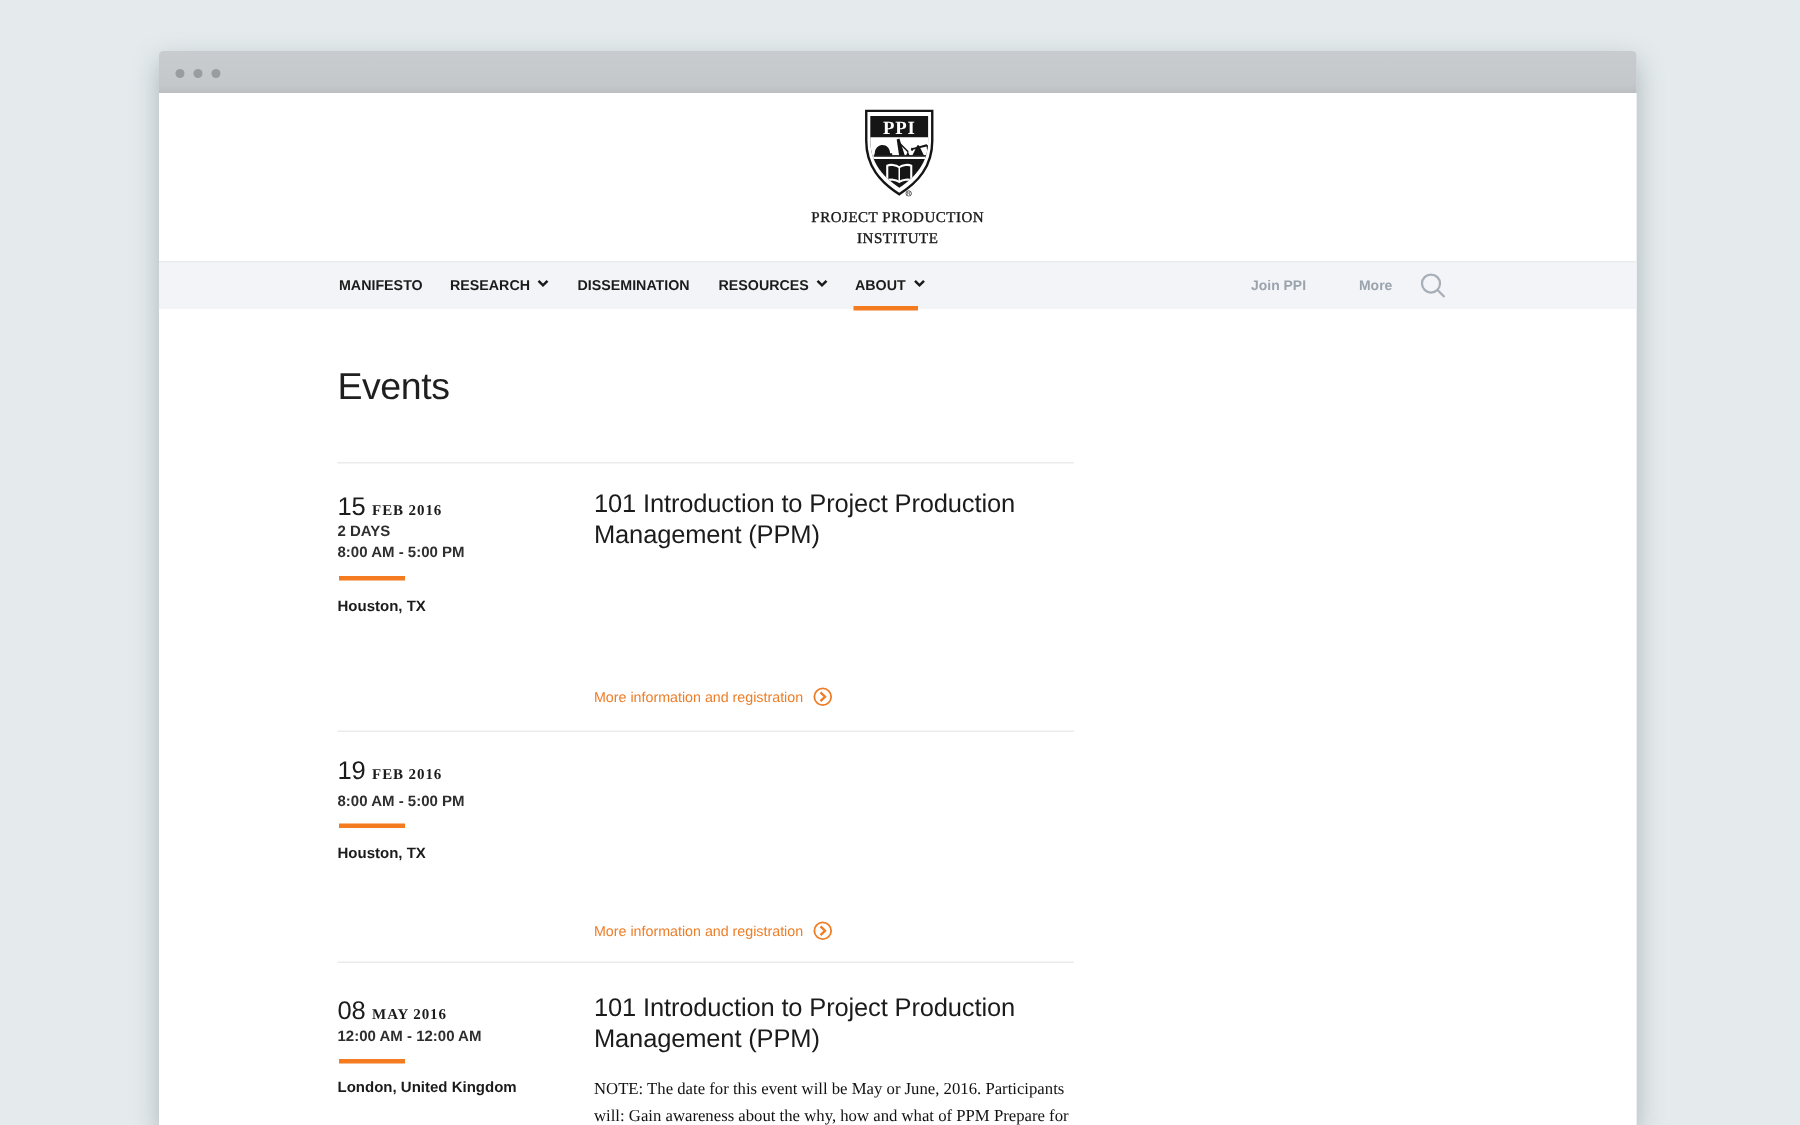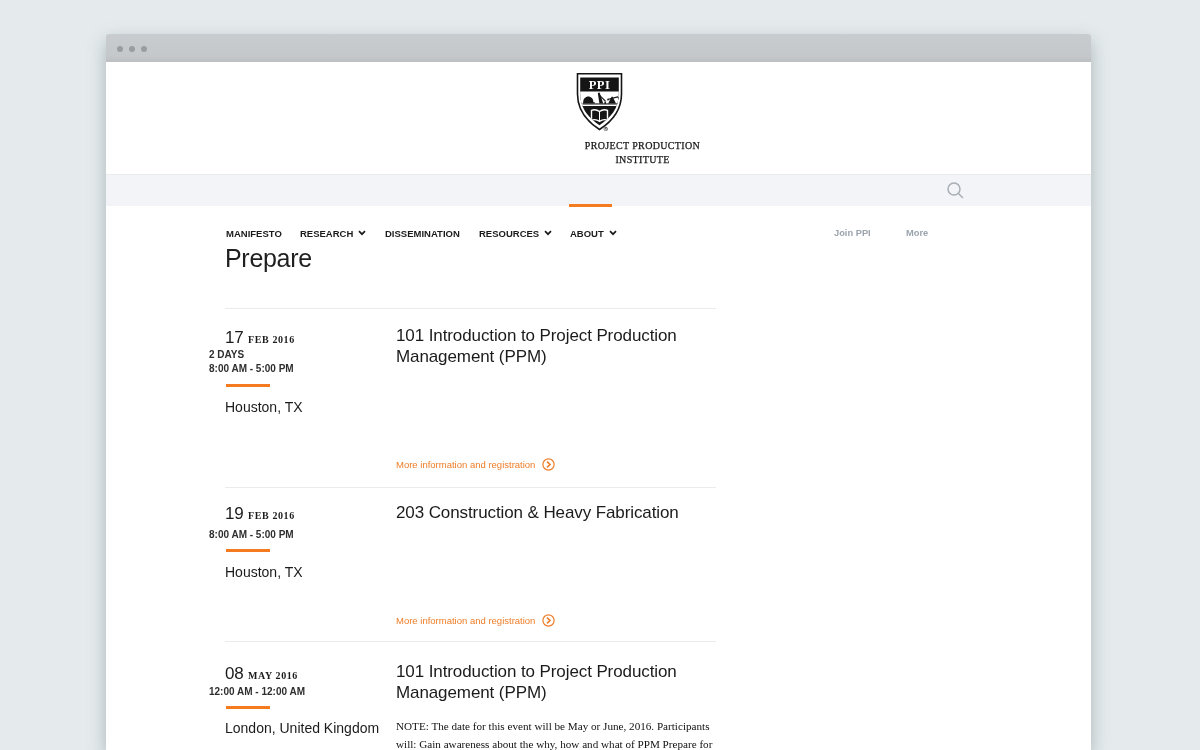--- a/index.html
+++ b/index.html
@@ -9,43 +9,43 @@
             box-shadow:0 7px 18px rgba(85,100,105,.4); border-radius:3px 3px 0 0; }
   .chrome { position:absolute; left:0; top:0; width:100%; height:28px; background:linear-gradient(180deg,#c9cccE 0%,#c5c8ca 80%,#bcbfc2 100%);
             border-radius:3px 3px 0 0; }
   .dot { position:absolute; top:12px; width:6px; height:6px; border-radius:50%; background:#9a9da0; }
   .page { margin-top:28px; width:100%; height:688px; background:#fff;padding-left:18px; }
 
   
   .logo { position:absolute; left:470px; top:39px; }
   .logotext { position:absolute; left:0; top:105px; width:985px; text-align:center;
               font-family:"Liberation Serif", serif; font-size:10px; letter-spacing:.35px;
-              color:#191919; -webkit-text-stroke:.25px #191919; line-height:14px;margin-left:44px; }
+              color:#191919; -webkit-text-stroke:.25px #191919; line-height:14px; }
 
   
   .nav { position:absolute; left:0; top:140px; width:100%; height:32px; background:#f2f4f7;
          border-top:1px solid #e9ebed; }
   .nav a { position:absolute; top:10px; font-size:9.5px; font-weight:bold; color:#1b1b1b;
-           letter-spacing:0; text-decoration:none; white-space:nowrap;margin-top:43px; }
+           letter-spacing:0; text-decoration:none; white-space:nowrap; }
   .nav a svg { margin-left:5px; vertical-align:1px; }
   .nav .gray { color:#9ba3ad; font-weight:bold; letter-spacing:0; font-size:9.3px;text-align:right; }
   .aboutline { position:absolute; left:463px; top:29px; width:43px; height:3px; background:#f47b20; }
   .search { position:absolute; left:840px; top:6px; }
 
   
   .h1 { position:absolute; left:119px; top:210px; font-size:25px; letter-spacing:-.3px; color:#1f1f1f; }
   .hr { position:absolute; left:119px; width:491px; height:1px; background:#e9ebed; }
 
   .evdate { position:absolute; left:119px; white-space:nowrap; color:#1b1b1b; }
   .evdate .n { font-size:17px; letter-spacing:-.2px; }
   .evdate .m { font-size:10px; font-weight:bold; letter-spacing:.6px;font-family:Liberation Serif, serif; }
-  .evsmall { position:absolute; left:103px; font-size:10px; font-weight:bold; color:#2e2e2e;
+  .evsmall { position:absolute; left:119px; font-size:10px; font-weight:bold; color:#2e2e2e;
              letter-spacing:0; white-space:nowrap; }
   .evbar { position:absolute; left:120px; width:44px; height:3px; background:#f47b20; }
-  .evloc { position:absolute; left:119px; font-size:14px; font-weight:normal; color:#1b1b1b;
+  .evloc { position:absolute; left:119px; font-size:10px; font-weight:bold; color:#1b1b1b;
            letter-spacing:0; white-space:nowrap; }
 
   .evtitle { position:absolute; left:290px; font-size:17px; color:#1b1b1b; line-height:21px;
              letter-spacing:-.1px; white-space:nowrap; }
   .evbody { position:absolute; left:290px; font-family:"Liberation Serif", serif; font-size:11.15px;
             color:#111; line-height:17.5px; white-space:nowrap; }
   .evlink { position:absolute; left:290px; font-size:9.5px; color:#ee7d27; letter-spacing:0;
             white-space:nowrap; }
   .evlink svg { margin-left:7px; vertical-align:-3px; }
 </style>
@@ -104,40 +104,39 @@
           </svg></a>
       <div class="aboutline"></div>
       <a class="gray" style="left:728px">Join PPI</a>
       <a class="gray" style="left:800px">More</a>
       <svg class="search" width="19" height="19" viewBox="0 0 19 19">
         <circle cx="8" cy="8" r="6" fill="none" stroke="#a8aeb6" stroke-width="1.5"></circle>
         <line x1="12.5" y1="12.5" x2="17" y2="17" stroke="#a8aeb6" stroke-width="1.5"></line>
       </svg>
     </div>
 
-    <div class="h1">Prepare</div>
+    <div class="h1">Events</div>
     <div class="hr" style="top:274px"></div>
 
-    <div class="evdate" style="top:294px"><span class="n">17 </span><span class="m">FEB 2016</span></div>
+    <div class="evdate" style="top:294px"><span class="n">15 </span><span class="m">FEB 2016</span></div>
     <div class="evsmall" style="top:315px">2 DAYS</div>
     <div class="evsmall" style="top:329px">8:00 AM - 5:00 PM</div>
     <div class="evbar" style="top:350px"></div>
     <div class="evloc" style="top:365px">Houston, TX</div>
     <div class="evtitle" style="top:291px">101 Introduction to Project Production<br>Management (PPM)</div>
     <div class="evlink" style="top:424px">More information and registration<svg width="13" height="13" viewBox="0 0 13 13">
           <circle cx="6.5" cy="6.5" r="5.6" fill="none" stroke="#ee7d27" stroke-width="1.2"></circle>
           <path d="M5,3.6 L8,6.5 L5,9.4" fill="none" stroke="#ee7d27" stroke-width="1.6"></path>
         </svg></div>
     <div class="hr" style="top:453px"></div>
 
     <div class="evdate" style="top:470px"><span class="n">19 </span><span class="m">FEB 2016</span></div>
     <div class="evsmall" style="top:495px">8:00 AM - 5:00 PM</div>
     <div class="evbar" style="top:515px"></div>
     <div class="evloc" style="top:530px">Houston, TX</div>
-    <div class="evtitle" style="top:468px">203 Construction &amp; Heavy Fabrication</div>
     <div class="evlink" style="top:580px">More information and registration<svg width="13" height="13" viewBox="0 0 13 13">
           <circle cx="6.5" cy="6.5" r="5.6" fill="none" stroke="#ee7d27" stroke-width="1.2"></circle>
           <path d="M5,3.6 L8,6.5 L5,9.4" fill="none" stroke="#ee7d27" stroke-width="1.6"></path>
         </svg></div>
     <div class="hr" style="top:607px"></div>
 
     <div class="evdate" style="top:630px"><span class="n">08 </span><span class="m">MAY 2016</span></div>
     <div class="evsmall" style="top:652px">12:00 AM - 12:00 AM</div>
     <div class="evbar" style="top:672px"></div>
     <div class="evloc" style="top:686px">London, United Kingdom</div>

